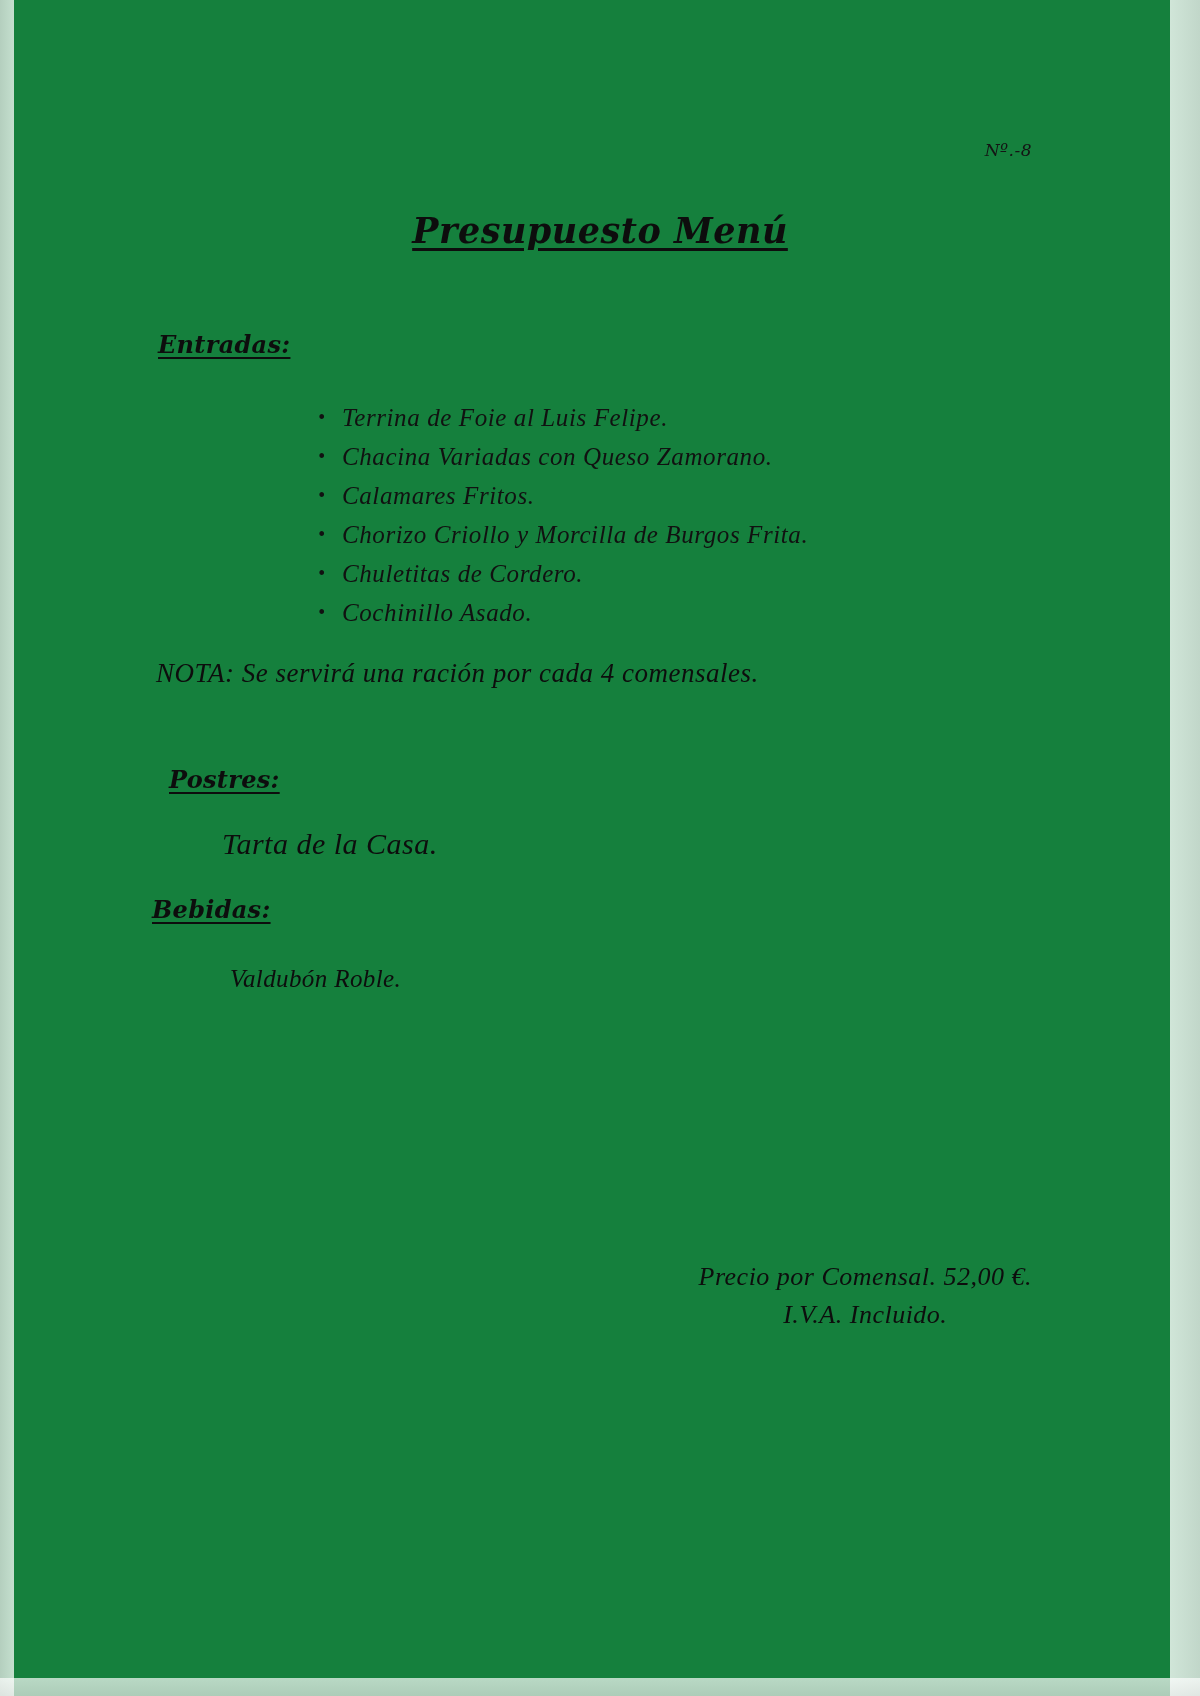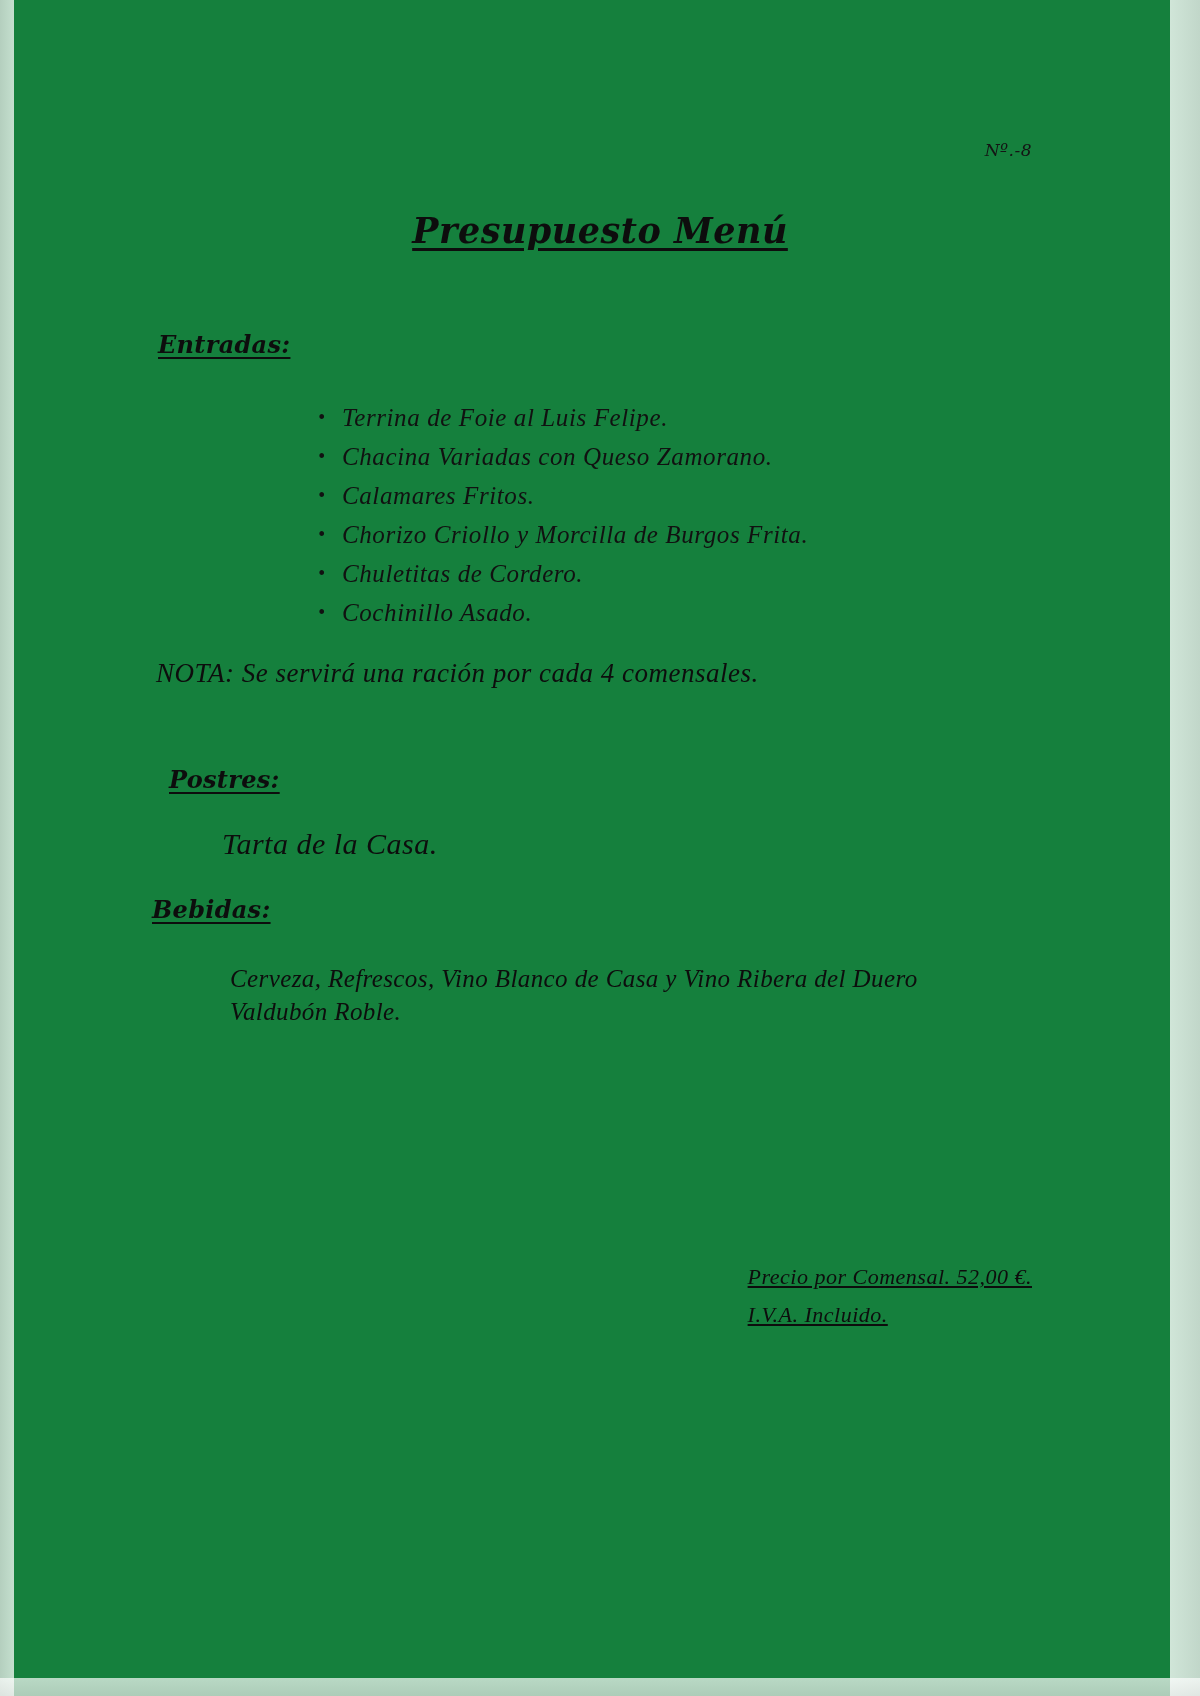--- a/index.html
+++ b/index.html
@@ -145,27 +145,26 @@
     font-size: 25px;
     line-height: 33px;
     letter-spacing: .4px;
   }
   .drinks-block p { margin: 0; }
 
   .price-block {
     position: absolute;
     right: 168px;
     top: 1258px;
-    text-align: left;
-    font-family: "Liberation Serif", serif;
-    font-style: italic;
-    font-size: 22px;
+    text-align: center;
+    font-family: "Liberation Serif", serif;
+    font-style: italic;
+    font-size: 26px;
     line-height: 38px;
     letter-spacing: .5px;
-    text-decoration: underline;
   }
   .price-block div { white-space: nowrap; }
 </style>
 </head>
 <body>
 
 <div class="page">
 
   <div class="scan-edge-left"></div>
   <div class="scan-edge-right"></div>
@@ -206,21 +205,20 @@
 
   <div class="note-line">NOTA: Se servirá una ración por cada 4 comensales.</div>
 
   <div class="section-heading" id="heading-postres">Postres:</div>
 
   <div class="dessert-line">Tarta de la Casa.</div>
 
   <div class="section-heading" id="heading-bebidas">Bebidas:</div>
 
   <div class="drinks-block">
-    <p>Cerveza, Refrescos, Vino Blanco de Casa y Vino Ribera del Duero</p>
     <p>Valdubón Roble.</p>
   </div>
 
   <div class="price-block">
     <div>Precio por Comensal. 52,00 €.</div>
     <div>I.V.A. Incluido.</div>
   </div>
 
 </div>
 

